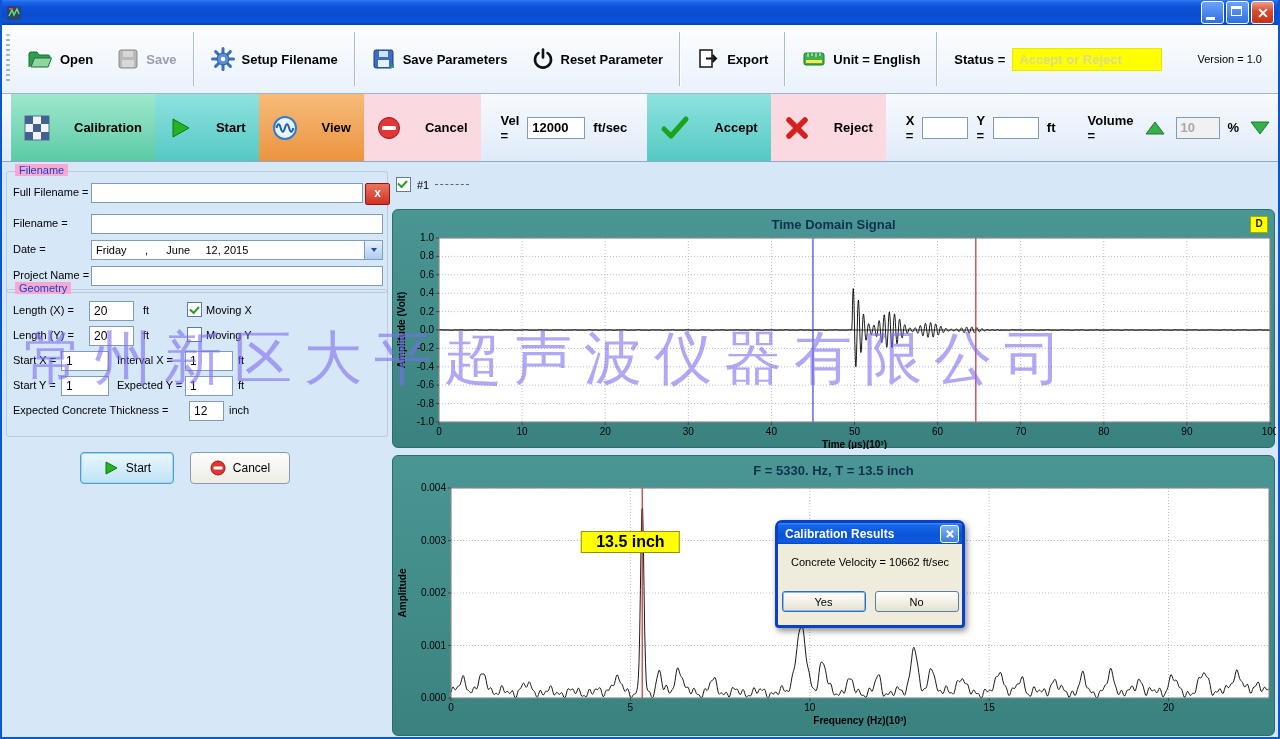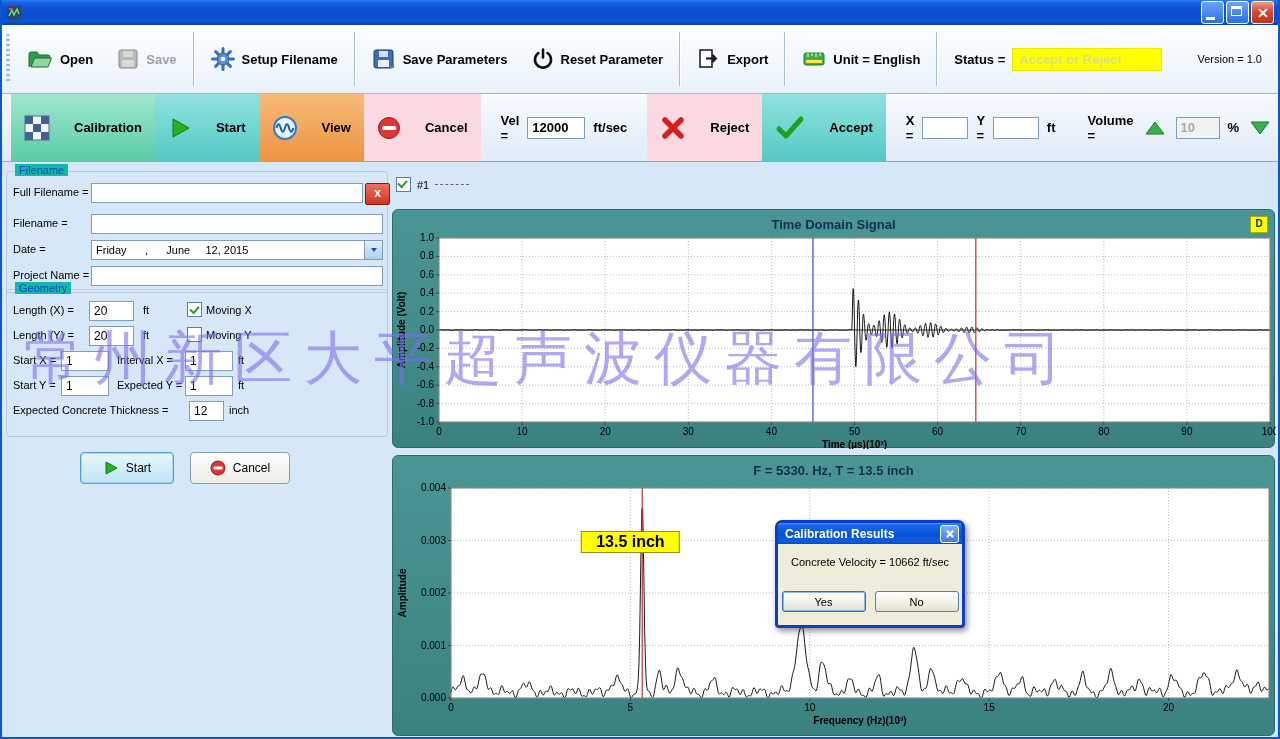--- a/index.html
+++ b/index.html
@@ -45,21 +45,21 @@
   .pink{background:#FBD9E0;}
   .vgrp{display:flex;align-items:center;gap:8px;padding:0 12px;font-weight:bold;font-size:13px;}
   .tin{height:22px;border:1px solid #7F9DB9;background:#fff;font:bold 13px "Liberation Sans",sans-serif;
     padding:0 4px;box-sizing:border-box;}
   .tin.dim{background:#F1F1F1;color:#A8A8A8;}
   .icbtn{display:flex;align-items:center;justify-content:center;padding:0 8px;}
 
   
   #lp{position:absolute;left:0;top:162px;width:388px;height:575px;}
   .grp{position:absolute;border:1px solid #BCCADB;border-radius:3px;}
-  .grp-title{position:absolute;top:-8px;left:8px;background:#14b8a6;padding:0 4px;font-size:11px;color:#0B49C8;}
+  .grp-title{position:absolute;top:-8px;left:8px;background:#f9a8d4;padding:0 4px;font-size:11px;color:#0B49C8;}
   .lbl{position:absolute;font-size:11px;color:#000;white-space:nowrap;}
   .inp{position:absolute;height:20px;border:1px solid #7F9DB9;background:#fff;
     font:12px "Liberation Sans",sans-serif;padding:0 4px;box-sizing:border-box;}
   .xbtn{position:absolute;width:23px;height:20px;background:linear-gradient(180deg,#EE7260,#CE3420);
     border:1px solid #8B1A0A;color:#fff;font:bold 12px/18px "Liberation Sans",sans-serif;text-align:center;border-radius:2px;}
   .combo{position:absolute;height:20px;border:1px solid #7F9DB9;background:#fff;display:flex;align-items:center;box-sizing:border-box;gap:19px;}
   .combo-text{flex:1;font-size:11px;white-space:pre;padding-left:4px;overflow:hidden;}
   .combo-btn{width:17px;height:100%;background:linear-gradient(180deg,#E6F0FB,#ACCEF0);border-left:1px solid #7F9DB9;
     display:flex;align-items:center;justify-content:center;}
   .combo-arrow{width:0;height:0;border-left:3.5px solid transparent;border-right:3.5px solid transparent;border-top:4px solid #1A4CA8;}
@@ -284,39 +284,39 @@
     <div class="sep"></div>
 
     <div class="vgrp">
       <span>Vel =</span>
       <input class="tin" style="width: 58px;" value="12000">
       <span>ft/sec</span>
     </div>
 
     <div class="sep"></div>
 
+    <div class="cbtn teal">
+      <span style="display:flex;">
+        <svg width="30" height="26">
+            <path d="M4 14 L11 21 L26 4" fill="none" stroke="#1CA31C" stroke-width="5" stroke-linecap="round" stroke-linejoin="round"></path>
+          </svg>
+      </span>
+      <span>Accept</span>
+    </div>
+
     <div class="cbtn pink">
       <span style="display:flex;">
         <svg width="26" height="26">
             <g stroke="#D42020" stroke-width="5.5" stroke-linecap="round">
               <line x1="5" y1="5" x2="21" y2="21"></line>
               <line x1="21" y1="5" x2="5" y2="21"></line>
             </g>
           </svg>
       </span>
       <span>Reject</span>
-    </div>
-
-    <div class="cbtn teal">
-      <span style="display:flex;">
-        <svg width="30" height="26">
-            <path d="M4 14 L11 21 L26 4" fill="none" stroke="#1CA31C" stroke-width="5" stroke-linecap="round" stroke-linejoin="round"></path>
-          </svg>
-      </span>
-      <span>Accept</span>
     </div>
 
     <div class="sep"></div>
 
     <div class="vgrp">
       <span>X =</span>
       <input class="tin" style="width: 46px;" value="">
       <span>Y =</span>
       <input class="tin" style="width: 46px;" value="">
       <span>ft</span>

